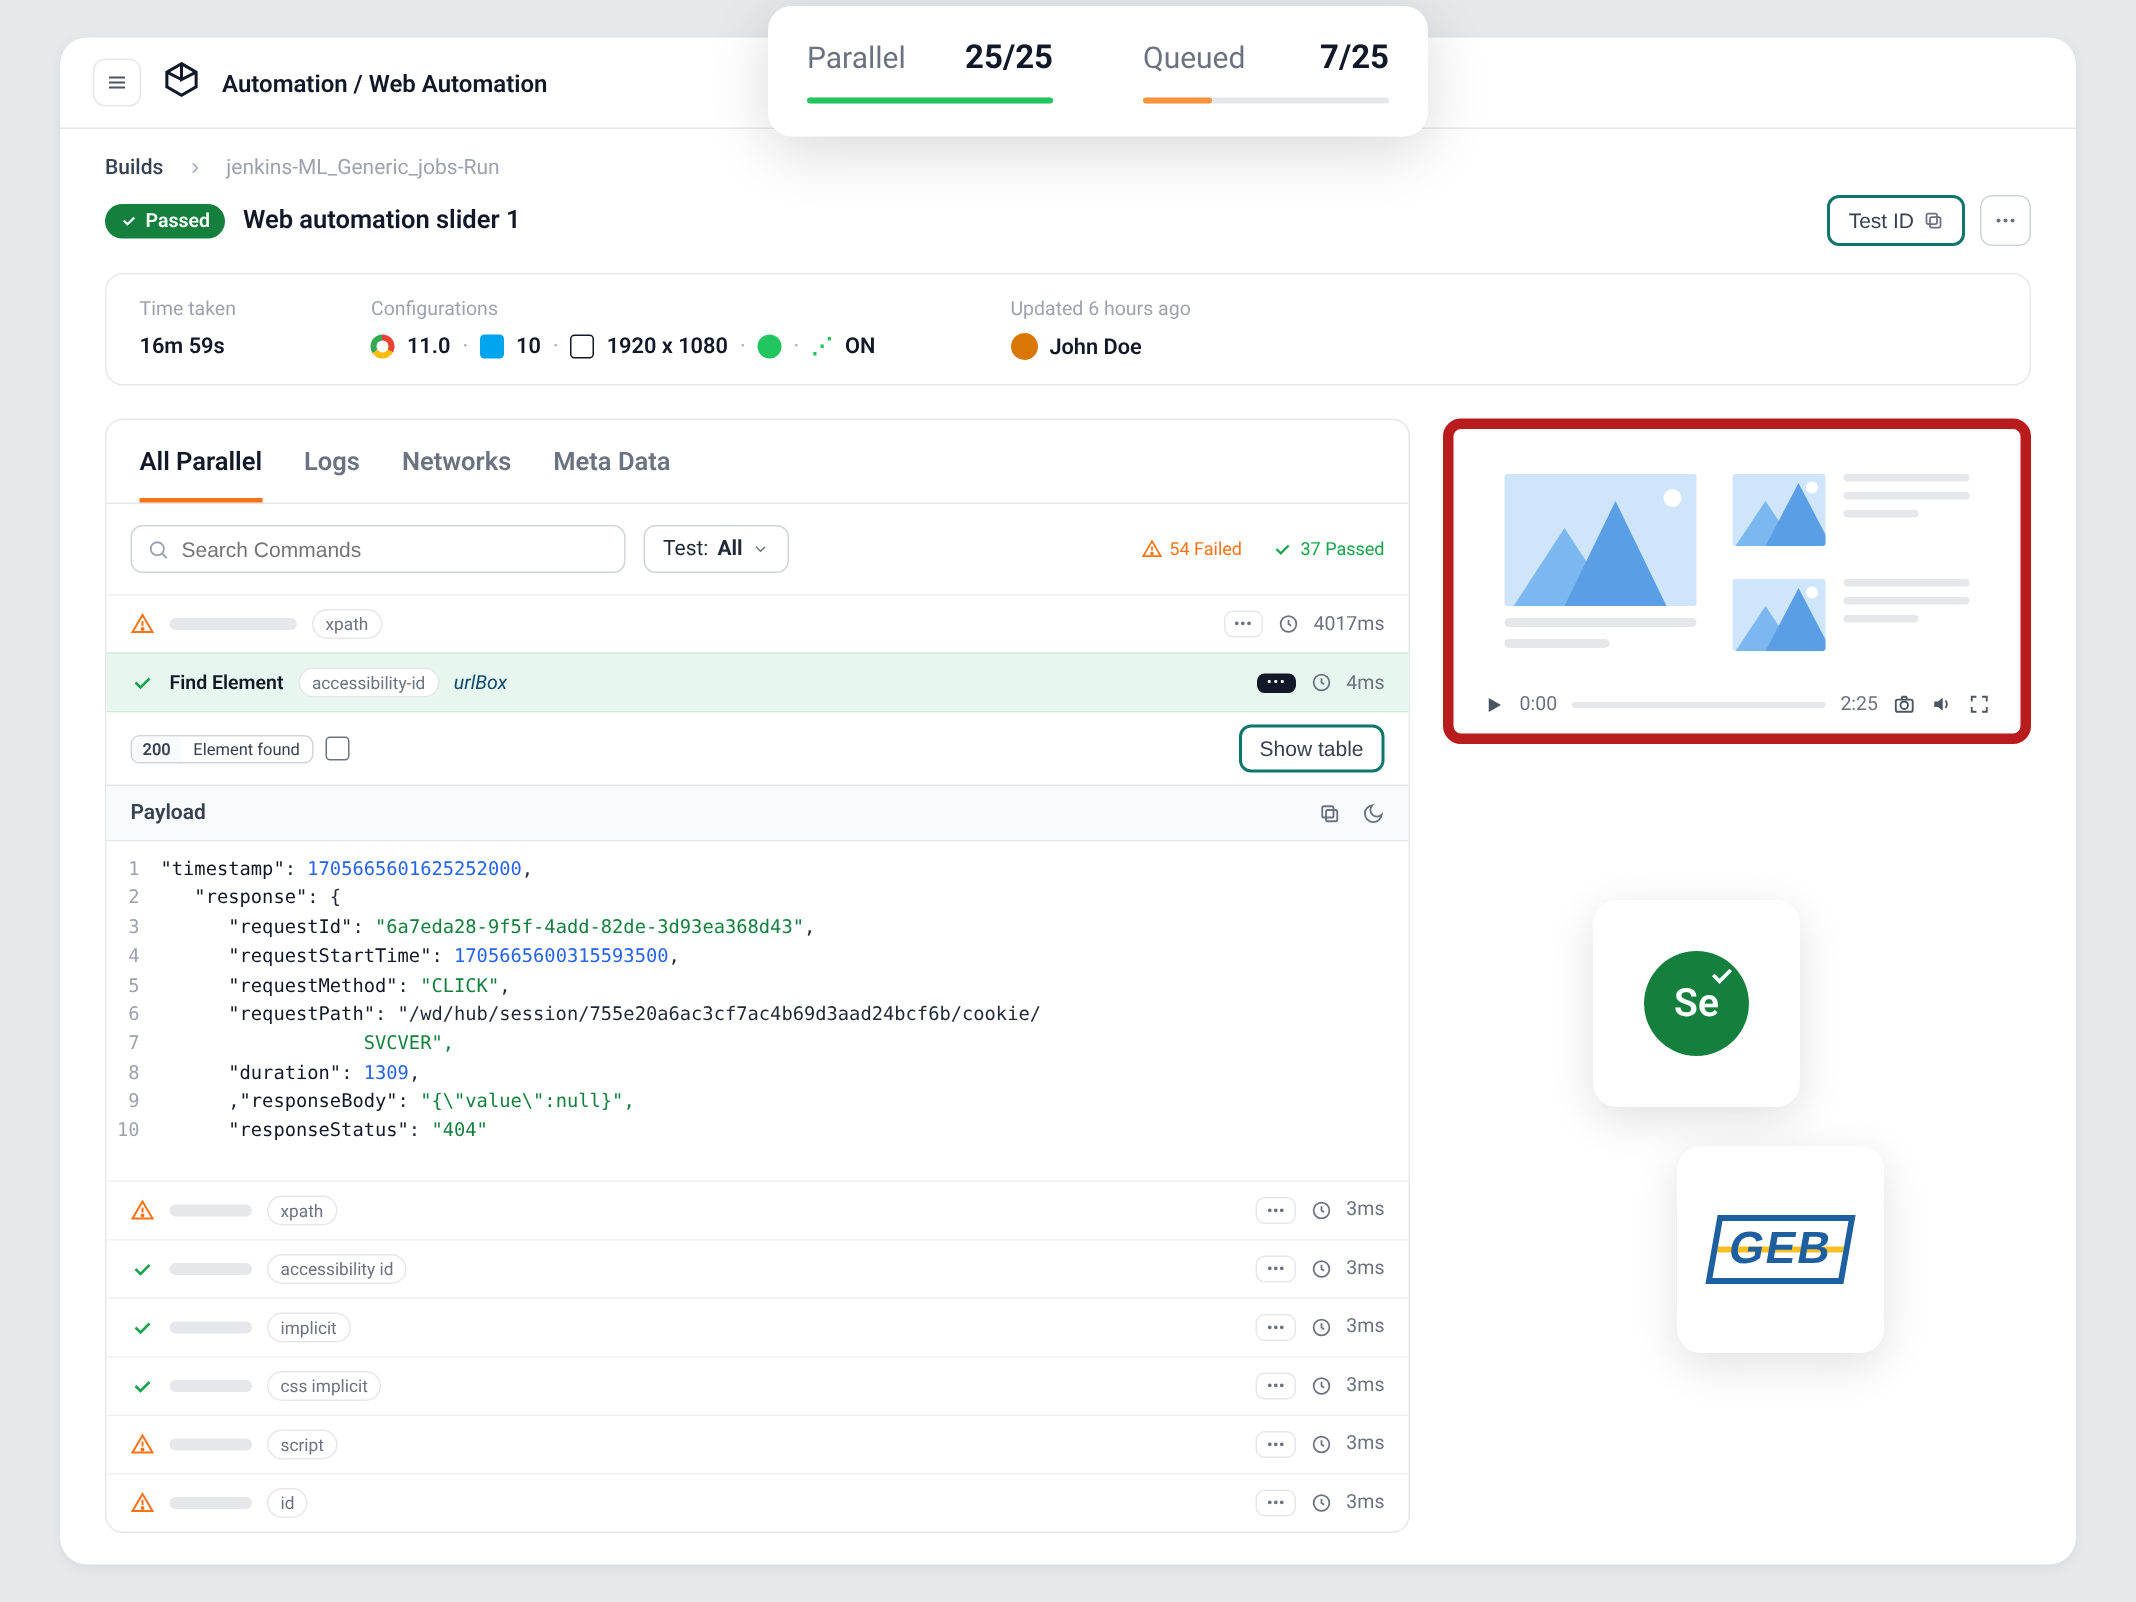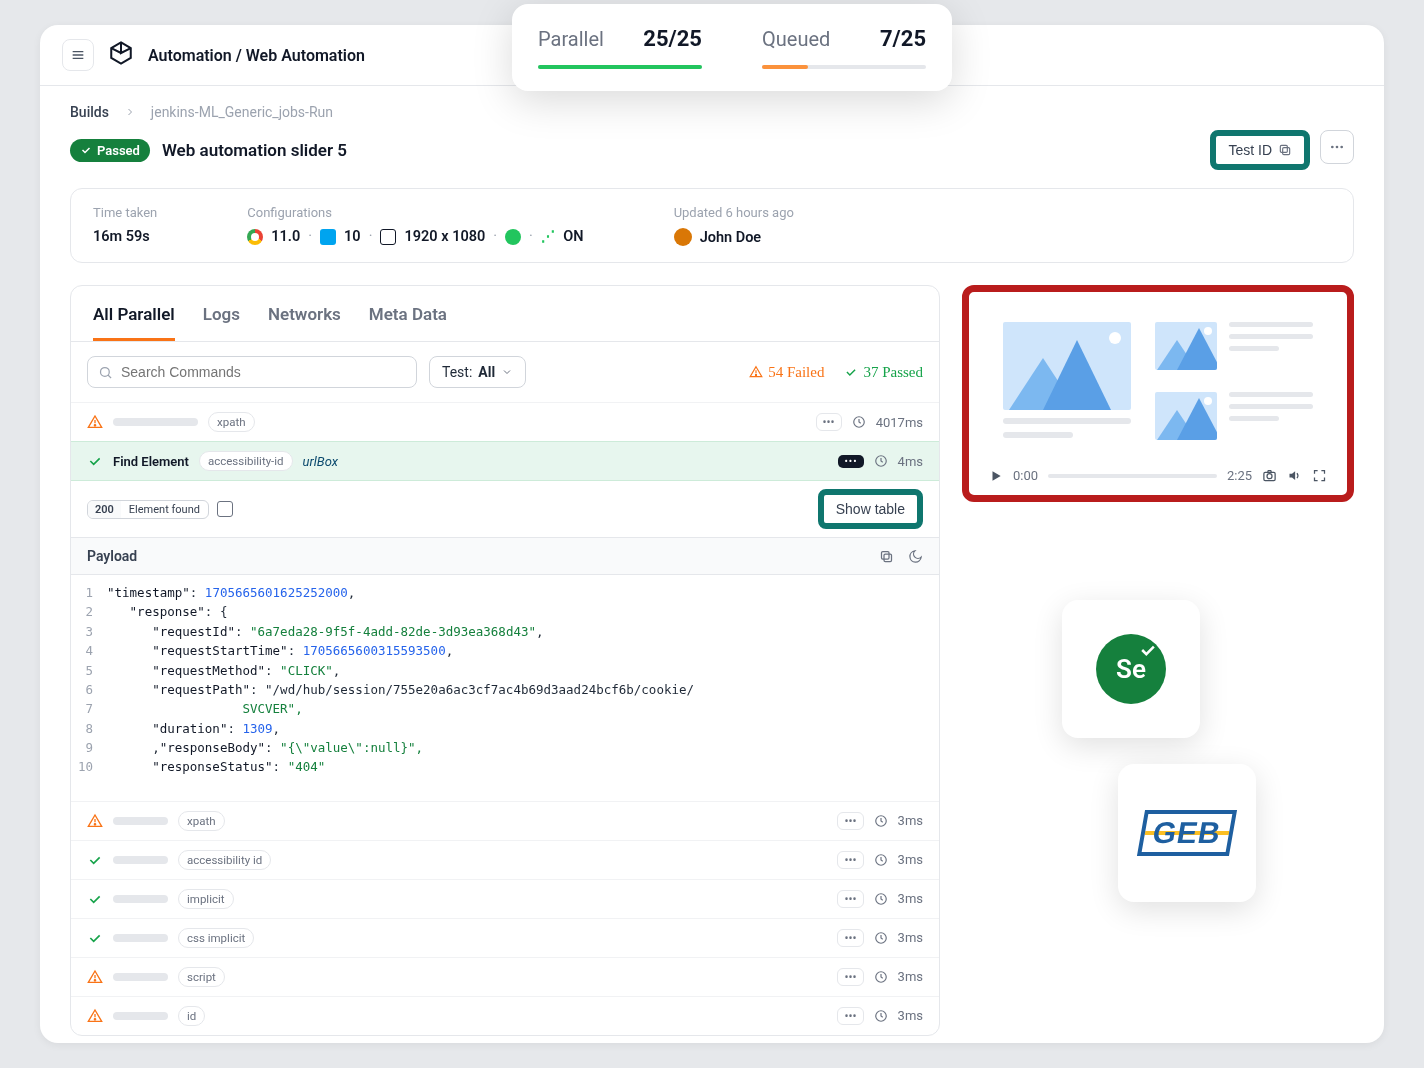--- a/index.html
+++ b/index.html
@@ -62,21 +62,21 @@
 
   .title-row { display:flex; align-items:center; gap:12px; }
   .badge-passed {
     background:#15803d; color:#fff; font-size:13px; font-weight:600;
     padding:4px 10px; border-radius:999px;
     display:inline-flex; align-items:center; gap:5px;
   }
   .page-title { font-size:17px; font-weight:600; color:#111827; }
   .title-right { margin-left:auto; display:flex; gap:10px; }
   .btn-outline {
-    border:6px solid #0f766e; border-radius:8px; background:#fff;
+    border:2px solid #0f766e; border-radius:8px; background:#fff;
     padding:6px 12px; font-size:14px; font-weight:500; cursor:pointer;
     display:inline-flex; align-items:center; gap:6px; color:#374151;
   }
   .icon-btn { width:34px; height:34px; border:1px solid #d1d5db; border-radius:8px; background:#fff; cursor:pointer; display:flex; align-items:center; justify-content:center; }
 
   .info-card {
     margin-top:18px; border:1px solid #e5e7eb; border-radius:12px;
     padding:16px 22px; display:flex; gap:90px;
   }
   .info-block .label { font-size:13px; color:#9ca3af; margin-bottom:8px; }
@@ -97,21 +97,21 @@
 
   .tabs { display:flex; gap:28px; padding:18px 22px 0 22px; border-bottom:1px solid #e5e7eb; }
   .tab { font-size:17px; font-weight:600; color:#6b7280; padding-bottom:14px; cursor:pointer; border-bottom:3px solid transparent; }
   .tab.active { color:#111827; border-bottom-color:#f97316; }
 
   .tools-row { display:flex; align-items:center; gap:12px; padding:14px 16px; }
   .search-wrap { flex:0 0 330px; display:flex; align-items:center; gap:8px; border:1px solid #d1d5db; border-radius:8px; padding:7px 10px; background:#fff; }
   .search-wrap input { border:none; outline:none; font-size:14px; flex:1; background:transparent; }
   .view-select { border:1px solid #d1d5db; border-radius:8px; padding:7px 12px; font-size:14px; display:inline-flex; align-items:center; gap:6px; cursor:pointer; background:#fff;}
   .spacer { flex:1; }
-  .fail-pass { display:flex; gap:20px; font-size:15px;font-family:Liberation Serif, serif; }
+  .fail-pass { display:flex; gap:20px; font-size:12px; }
   .fail { color:#f97316; display:flex; align-items:center; gap:5px;}
   .pass { color:#16a34a; display:flex; align-items:center; gap:5px;}
 
   .cmd-row { display:flex; align-items:center; gap:10px; padding:9px 16px; border-top:1px solid #f1f2f4; font-size:13px; }
   .cmd-row .status-ic { width:16px; height:16px; }
   .skeleton { height:8px; border-radius:4px; background:#e5e7eb; }
   .chip { border:1px solid #e5e7eb; border-radius:10px; font-size:11.5px; padding:2px 8px; color:#6b7280; background:#fff; }
   .row-right { margin-left:auto; display:flex; align-items:center; gap:10px; color:#6b7280; }
   .more-chip { border:1px solid #e5e7eb; border-radius:6px; padding:0 6px; font-size:12px; line-height:16px; cursor:pointer; }
   .clock { width:14px; height:14px; }
@@ -214,21 +214,21 @@
       <span>jenkins-ML_Generic_jobs-Run</span>
     </div>
 
     <div class="title-row">
       <span class="badge-passed">
         <svg width="12" height="12" viewBox="0 0 24 24" fill="none" stroke="#fff" stroke-width="3">
             <polyline points="5 12 10 17 19 8"></polyline>
           </svg>
         <span>Passed</span>
       </span>
-      <span class="page-title">Web automation slider 5</span>
+      <span class="page-title">Web automation slider 1</span>
       <div class="title-right">
         <button class="btn-outline">
           <span>Test ID</span>
           <svg width="14" height="14" viewBox="0 0 24 24" fill="none" stroke="#6b7280" stroke-width="2">
               <rect x="8" y="8" width="12" height="12" rx="2"></rect>
               <rect x="4" y="4" width="12" height="12" rx="2"></rect>
             </svg>
         </button>
         <button class="icon-btn">
           <svg width="16" height="16" viewBox="0 0 24 24" fill="#6b7280">

